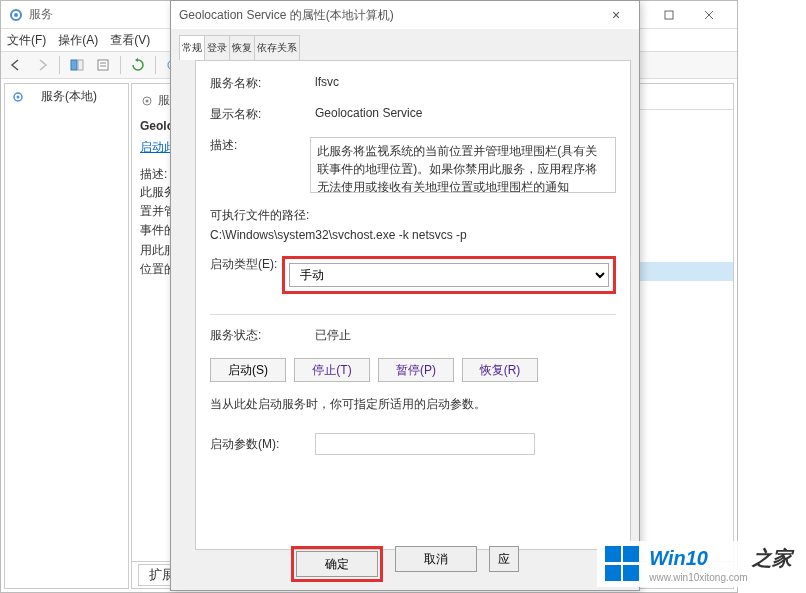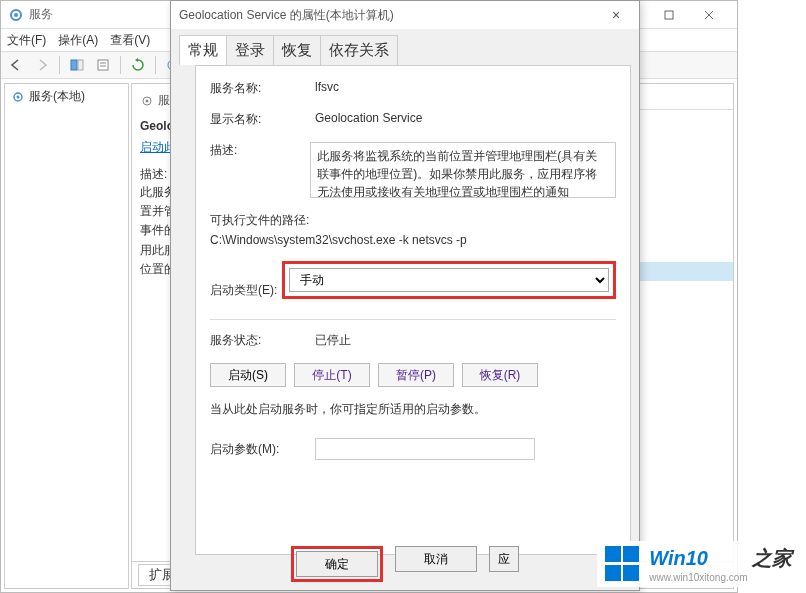--- a/index.html
+++ b/index.html
@@ -15,21 +15,21 @@
     
     .menubar { height: 22px; display: flex; align-items: center; padding: 0 6px; gap: 12px; background: #fff; }
     .menubar span { color: #333; font-size: 12px; }
     
     .toolbar { height: 28px; border-top: 1px solid #ddd; border-bottom: 1px solid #ddd; display: flex; align-items: center; gap: 4px; padding: 0 4px; background: #f7f7f7; }
     .toolbar .tb-btn { width: 22px; height: 22px; display: flex; align-items: center; justify-content: center; border: 1px solid transparent; }
     .toolbar .tb-sep { width: 1px; height: 18px; background: #ccc; margin: 0 2px; }
     
     .content-area { position: absolute; top: 80px; left: 1px; right: 1px; bottom: 1px; display: flex; }
     .left-pane { width: 125px; border: 1px solid #ccc; margin: 2px; background: #fff; }
-    .left-pane .lp-item { padding: 4px 6px; display: flex; align-items: center; gap: 4px; color: #333; }
+    .left-pane .lp-item { padding: 4px 6px; display: flex; align-items: center; gap: 16px; color: #333; }
     .right-pane { flex: 1; border: 1px solid #ccc; margin: 2px 2px 2px 0; background: #fff; display: flex; flex-direction: column; position: relative; }
     .detail-pane { width: 170px; border-right: 1px solid #ddd; padding: 8px; font-size: 12px; }
     .detail-pane .svc-title { font-weight: bold; margin-bottom: 6px; }
     .detail-pane .svc-link { color: #0066cc; text-decoration: underline; margin-bottom: 8px; cursor: pointer; }
     .detail-pane .svc-desc-label { margin-top: 10px; }
     
     .services-list { flex: 1; display: flex; flex-direction: column; }
     .list-header { display: flex; border-bottom: 1px solid #ddd; background: #fff; }
     .list-header .col { padding: 4px 8px; border-right: 1px solid #ddd; font-size: 12px; color: #444; }
     .col-status { width: 50px; }
@@ -44,34 +44,34 @@
     .bottom-tabs { border-top: 1px solid #ccc; padding: 2px 6px; display: flex; gap: 4px; }
     .bottom-tabs .tab { border: 1px solid #ccc; padding: 1px 10px; font-size: 13px; background: #fff; }
     
     
     .dialog { position: absolute; top: 0; left: 170px; width: 470px; height: 591px; background: #f0f0f0; border: 1px solid #999; box-shadow: 2px 2px 8px rgba(0,0,0,0.2); z-index: 10; }
     .dialog-titlebar { height: 28px; background: #fff; display: flex; align-items: center; padding: 0 8px; color: #555; font-size: 12px; }
     .dialog-titlebar .dlg-title { flex: 1; }
     .dialog-titlebar .dlg-close { width: 30px; text-align: center; font-size: 14px; }
     
     .dialog-tabs { display: flex; padding: 6px 6px 0 8px; background: #f0f0f0; }
-    .dialog-tabs .dtab { padding: 5px 8px; border: 1px solid #ccc; border-bottom: none; background: #f0f0f0; font-size: 15px; margin-right: -1px; position: relative; }
+    .dialog-tabs .dtab { padding: 5px 2px; border: 1px solid #ccc; border-bottom: none; background: #f0f0f0; font-size: 10px; margin-right: -1px; position: relative; }
     .dialog-tabs .dtab.active { background: #fff; z-index: 1; }
     .dialog-body { margin: 0 8px 8px 24px; background: #fff; border: 1px solid #ccc; padding: 14px 14px 14px 14px; height: 490px; position: relative; }
     
     .form-row { display: flex; margin-bottom: 14px; font-size: 12px; }
     .form-label { width: 105px; color: #333; }
     .form-value { flex: 1; color: #333; }
     
     .desc-box { width: 320px; height: 56px; border: 1px solid #ccc; padding: 4px 6px; font-size: 12px; overflow-y: auto; line-height: 1.5; background: #fff; position: relative; }
     
     .exec-label { font-size: 12px; margin-top: 4px; margin-bottom: 4px; }
     .exec-path { font-size: 12px; margin-bottom: 14px; }
     
-    .startup-row { display: flex; align-items: flex-end; margin-top: 6px; }
+    .startup-row { display: flex; align-items: flex-start; margin-top: 6px; }
     .startup-row select { width: 320px; height: 24px; border: 1px solid #aaa; background: #fff; padding: 0 6px; font-size: 12px; font-family: inherit; }
     .highlight-red { border: 3px solid #e03030; padding: 4px; display: inline-block; }
     
     hr.sep { border: none; border-top: 1px solid #ddd; margin: 20px 0 12px 0; }
     
     .status-row { display: flex; margin-bottom: 14px; font-size: 12px; }
     .action-btns { display: flex; gap: 8px; margin-bottom: 14px; }
     .action-btns button { width: 76px; height: 24px; border: 1px solid #bbb; background: #f5f5f5; font-size: 12px; font-family: inherit; }
     .action-btns button:disabled { color: #4c1d95; }
     

